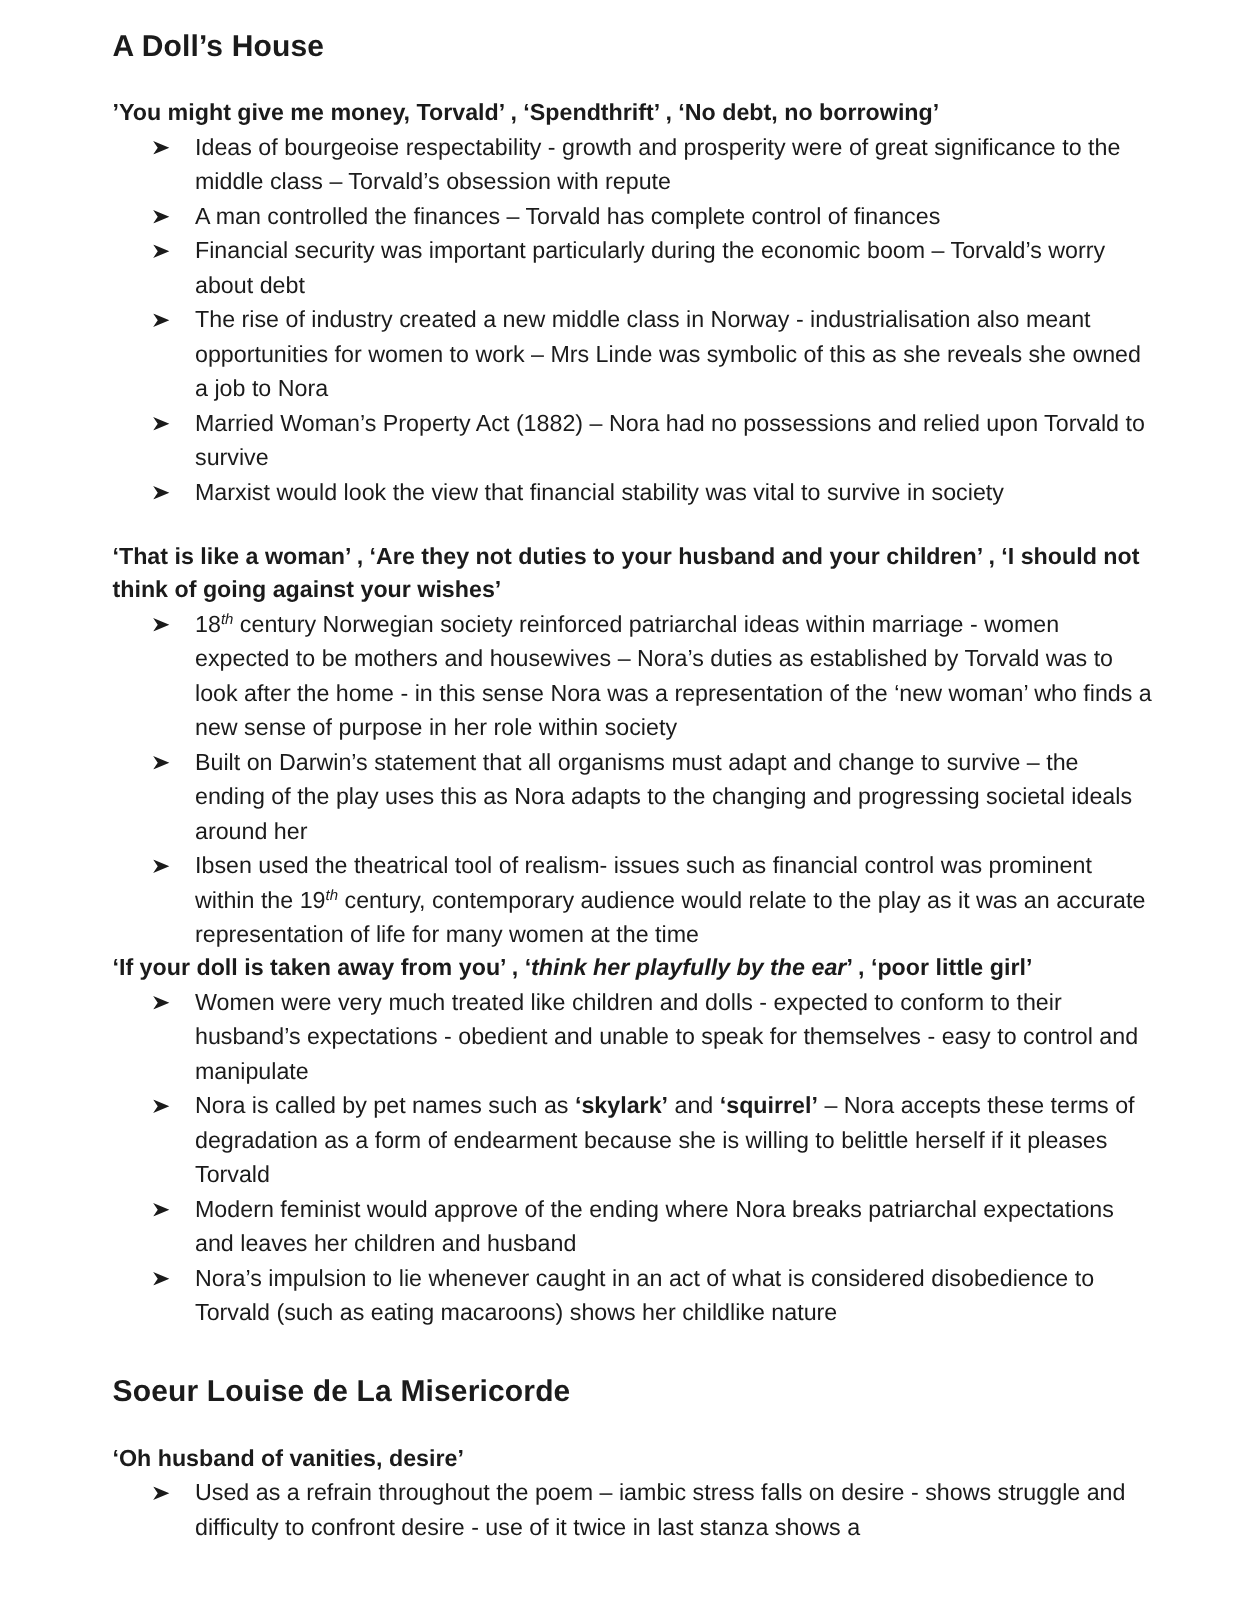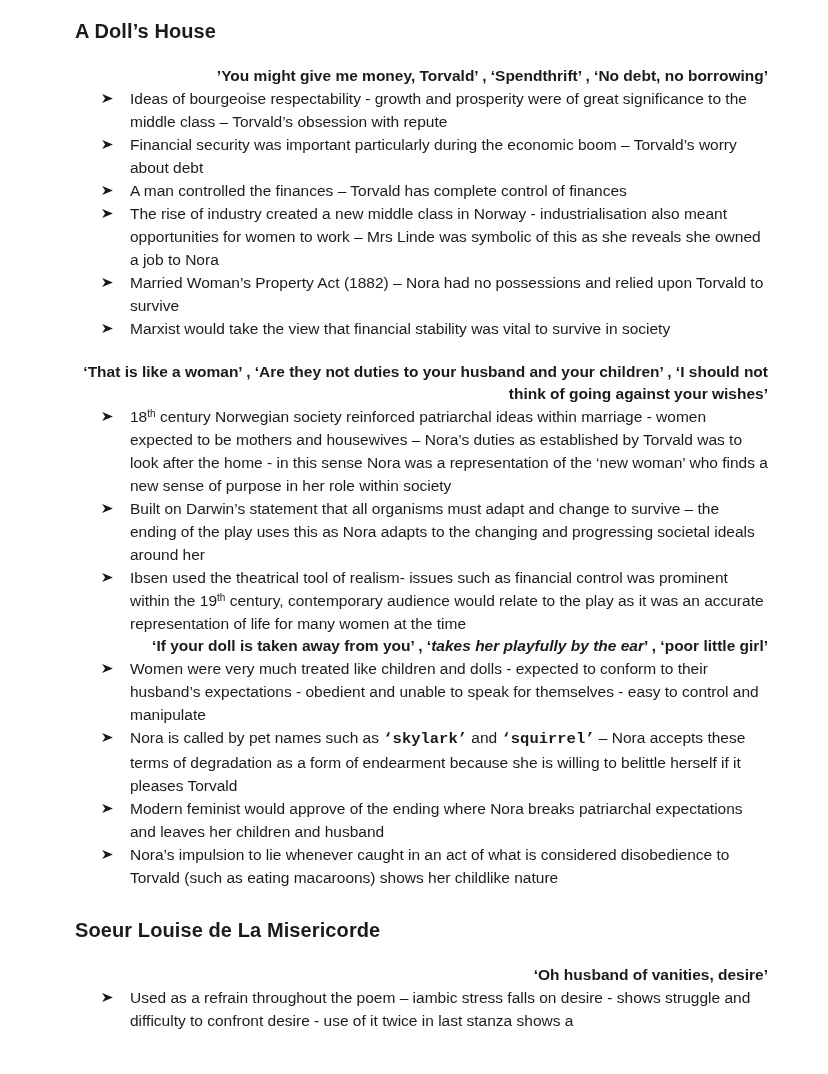--- a/index.html
+++ b/index.html
@@ -25,47 +25,47 @@
   }
   h1.doc-title.second {
     margin-top: 29px;
     margin-bottom: 3px;
   }
   p.qh {
     font-size: 15.5px;
     font-weight: 700;
     line-height: 22px;
     margin-top: 21px;
-    text-align: right;
   }
   p.qh.tight { margin-top: 0; }
   ul.notes {
     list-style: none;
     margin: 0;
   }
   ul.notes li {
     position: relative;
     padding-left: 55px;
     font-size: 15.5px;
     line-height: 23px;
   }
   .marker {
     position: absolute;
     left: 27px;
     top: 7px;
     width: 11px;
     height: 9px;
   }
   .marker svg { display: block; }
-  .b { font-weight: 700; font-family: Liberation Mono, monospace; }
+  .b { font-weight: 700; }
   .i { font-style: italic; }
   sup {
     font-size: 10px;
     line-height: 0;
     vertical-align: 5px;
+    font-style: italic;
   }
 </style>
 </head>
 <body>
 
 <div class="page">
 
   <h1 class="doc-title">A Doll’s House</h1>
 
   <p class="qh"><span>’You might give me money, Torvald’ , ‘Spendthrift’ , ‘No debt, no borrowing’</span></p>
@@ -77,53 +77,53 @@
           </svg>
         </span>
       <span class="bt"><span>Ideas of bourgeoise respectability - growth and prosperity were of great significance to the middle class – Torvald’s obsession with repute</span></span>
     </li>
     <li>
       <span class="marker">
           <svg width="11" height="9" viewBox="0 0 12 10">
             <path d="M0 0 L12 5 L0 10 L3.4 5 Z" fill="#1b1b1b"></path>
           </svg>
         </span>
+      <span class="bt"><span>A man controlled the finances – Torvald has complete control of finances</span></span>
+    </li>
+    <li>
+      <span class="marker">
+          <svg width="11" height="9" viewBox="0 0 12 10">
+            <path d="M0 0 L12 5 L0 10 L3.4 5 Z" fill="#1b1b1b"></path>
+          </svg>
+        </span>
       <span class="bt"><span>Financial security was important particularly during the economic boom – Torvald’s worry about debt</span></span>
     </li>
     <li>
       <span class="marker">
           <svg width="11" height="9" viewBox="0 0 12 10">
             <path d="M0 0 L12 5 L0 10 L3.4 5 Z" fill="#1b1b1b"></path>
           </svg>
         </span>
-      <span class="bt"><span>A man controlled the finances – Torvald has complete control of finances</span></span>
-    </li>
-    <li>
-      <span class="marker">
-          <svg width="11" height="9" viewBox="0 0 12 10">
-            <path d="M0 0 L12 5 L0 10 L3.4 5 Z" fill="#1b1b1b"></path>
-          </svg>
-        </span>
       <span class="bt"><span>The rise of industry created a new middle class in Norway - industrialisation also meant opportunities for women to work – Mrs Linde was symbolic of this as she reveals she owned a job to Nora</span></span>
     </li>
     <li>
       <span class="marker">
           <svg width="11" height="9" viewBox="0 0 12 10">
             <path d="M0 0 L12 5 L0 10 L3.4 5 Z" fill="#1b1b1b"></path>
           </svg>
         </span>
       <span class="bt"><span>Married Woman’s Property Act (1882) – Nora had no possessions and relied upon Torvald to survive</span></span>
     </li>
     <li>
       <span class="marker">
           <svg width="11" height="9" viewBox="0 0 12 10">
             <path d="M0 0 L12 5 L0 10 L3.4 5 Z" fill="#1b1b1b"></path>
           </svg>
         </span>
-      <span class="bt"><span>Marxist would take the view that financial stability was vital to survive in society</span></span>
+      <span class="bt"><span>Marxist would look the view that financial stability was vital to survive in society</span></span>
     </li>
   </ul>
 
   <p class="qh"><span>‘That is like a woman’ , ‘Are they not duties to your husband and your children’ , ‘I should not think of going against your wishes’</span></p>
   <ul class="notes">
     <li>
       <span class="marker">
           <svg width="11" height="9" viewBox="0 0 12 10">
             <path d="M0 0 L12 5 L0 10 L3.4 5 Z" fill="#1b1b1b"></path>
           </svg>
@@ -141,21 +141,21 @@
     <li>
       <span class="marker">
           <svg width="11" height="9" viewBox="0 0 12 10">
             <path d="M0 0 L12 5 L0 10 L3.4 5 Z" fill="#1b1b1b"></path>
           </svg>
         </span>
       <span class="bt"><span>Ibsen used the theatrical tool of realism- issues such as financial control was prominent within the 19</span><sup>th</sup><span> century, contemporary audience would relate to the play as it was an accurate representation of life for many women at the time</span></span>
     </li>
   </ul>
 
-  <p class="qh tight"><span>‘If your doll is taken away from you’ , ‘</span><span class="i">takes her playfully by the ear</span><span>’ , ‘poor little girl’</span></p>
+  <p class="qh tight"><span>‘If your doll is taken away from you’ , ‘</span><span class="i">think her playfully by the ear</span><span>’ , ‘poor little girl’</span></p>
   <ul class="notes">
     <li>
       <span class="marker">
           <svg width="11" height="9" viewBox="0 0 12 10">
             <path d="M0 0 L12 5 L0 10 L3.4 5 Z" fill="#1b1b1b"></path>
           </svg>
         </span>
       <span class="bt"><span>Women were very much treated like children and dolls - expected to conform to their husband’s expectations - obedient and unable to speak for themselves - easy to control and manipulate</span></span>
     </li>
     <li>

